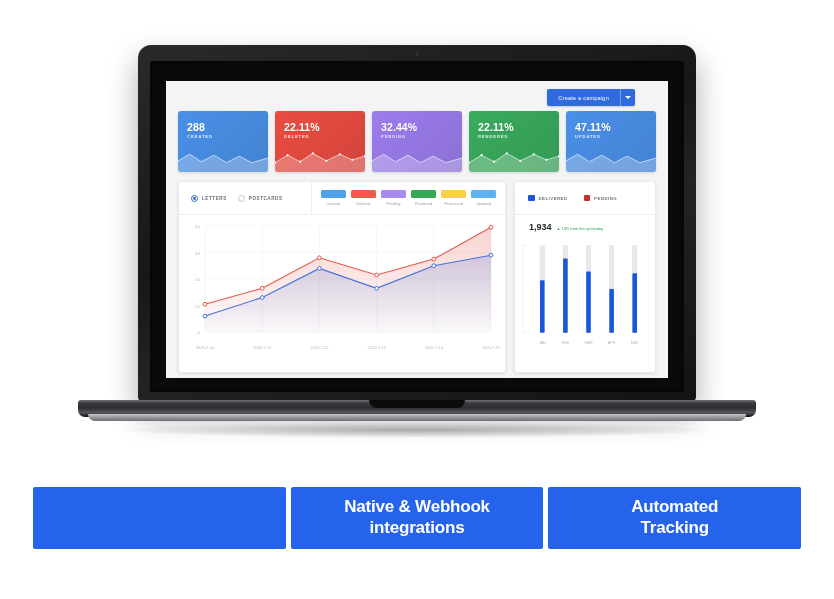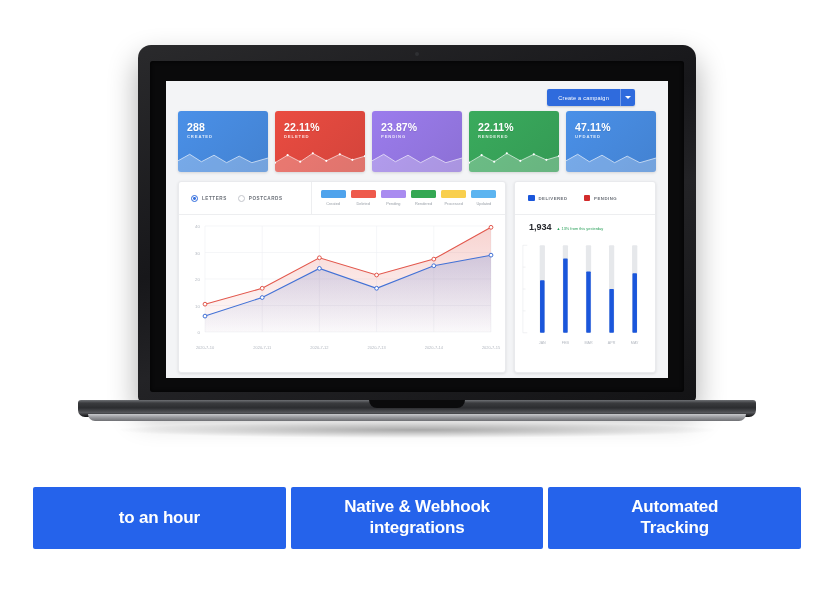--- a/index.html
+++ b/index.html
@@ -191,21 +191,21 @@
                   <circle cx="14" cy="12" r="1.2" fill="#fff"></circle>
                   <circle cx="28" cy="19" r="1.2" fill="#fff"></circle>
                   <circle cx="42" cy="10" r="1.2" fill="#fff"></circle>
                   <circle cx="57" cy="18" r="1.2" fill="#fff"></circle>
                   <circle cx="72" cy="11" r="1.2" fill="#fff"></circle>
                   <circle cx="86" cy="17" r="1.2" fill="#fff"></circle>
                   <circle cx="100" cy="13" r="1.2" fill="#fff"></circle>
                 </svg>
               </div>
               <div class="card" style="background: linear-gradient(135deg, rgb(155, 124, 237) 0%, rgb(140, 112, 213) 100%);">
-                <div class="val">23.87%</div>
+                <div class="val">32.44%</div>
                 <div class="lbl">PENDING</div>
                 <svg viewBox="0 0 100 30" preserveAspectRatio="none">
                   <path d="M0 18 L13 11 L26 19 L40 12 L54 20 L68 13 L82 20 L100 15 L100 30 L0 30 Z" fill="rgba(255,255,255,.26)"></path>
                   <path d="M0 18 L13 11 L26 19 L40 12 L54 20 L68 13 L82 20 L100 15" fill="none" stroke="rgba(255,255,255,.75)" stroke-width="0.9"></path>
                 </svg>
               </div>
               <div class="card" style="background: linear-gradient(135deg, rgb(58, 171, 93) 0%, rgb(52, 154, 84) 100%);">
                 <div class="val">22.11%</div>
                 <div class="lbl">RENDERED</div>
                 <svg viewBox="0 0 100 30" preserveAspectRatio="none">
@@ -383,21 +383,20 @@
 
   <div class="base"></div>
   <div class="notch"></div>
   <div class="base-lip"></div>
   <div class="base-shadow"></div>
 </div>
 
 <div id="banners">
     <div class="banner">
       <div>
-        <span>to an hour</span>
       </div>
     </div>
     <div class="banner">
       <div>
         <span>Native &amp; Webhook</span>
         <span>integrations</span>
       </div>
     </div>
     <div class="banner">
       <div>

